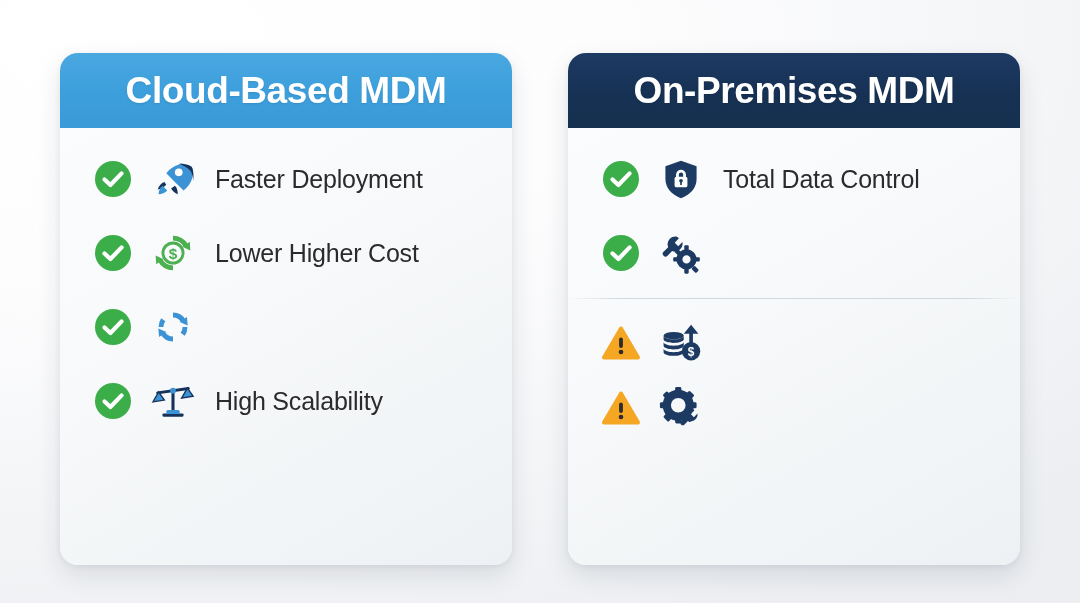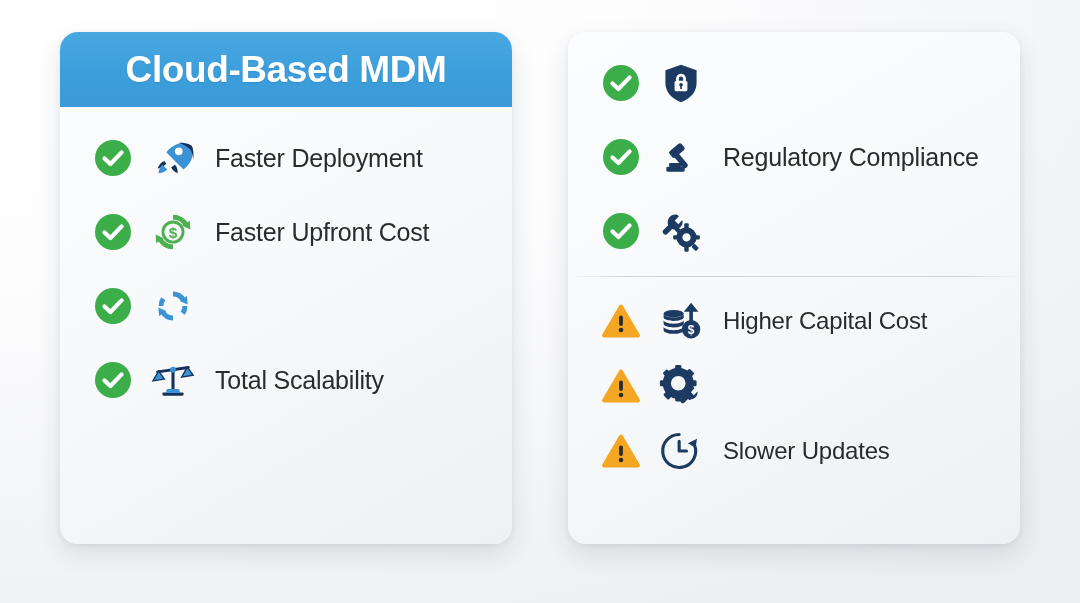--- a/index.html
+++ b/index.html
@@ -17,21 +17,21 @@
     position: relative;
   }
 
   .stage {
     position: absolute;
     inset: 0;
     display: flex;
     justify-content: center;
     align-items: flex-start;
     gap: 56px;
-    padding: 32px 60px 50px 60px;
+    padding: 53px 60px 50px 60px;
   }
 
   .card {
     width: 452px;
     height: 512px;
     border-radius: 18px;
     overflow: hidden;
     background: linear-gradient(150deg, #fbfdfe 0%, #f7f9fa 45%, #eef1f4 100%);
     box-shadow:
       0 10px 26px rgba(22, 34, 56, 0.11),
@@ -158,21 +158,21 @@
           <span class="feature-icon">
             <svg width="46" height="46" viewBox="0 0 48 48">
               <path d="M24 6a18 18 0 0 1 15.5 8.9l-4.3 2.5A13 13 0 0 0 24 11z" fill="#4caf50"></path>
               <path d="M41.5 12.2l.6 9.2-8.3-4z" fill="#4caf50"></path>
               <path d="M24 42A18 18 0 0 1 8.5 33.1l4.3-2.5A13 13 0 0 0 24 37z" fill="#4caf50"></path>
               <path d="M6.5 35.8l-.6-9.2 8.3 4z" fill="#4caf50"></path>
               <circle cx="24" cy="24" r="10.5" fill="none" stroke="#4caf50" stroke-width="3"></circle>
               <text x="24" y="30.5" font-family="Liberation Sans, sans-serif" font-size="16" font-weight="bold" fill="#4caf50" text-anchor="middle">$</text>
             </svg>
           </span>
-          <span class="row-label">Faster Upfront Cost</span>
+          <span class="row-label">Lower Higher Cost</span>
         </div>
 
         <div class="row">
           <span class="status">
             <svg width="40" height="40" viewBox="0 0 40 40">
               <circle cx="20" cy="20" r="18" fill="#3bae49"></circle>
               <path d="M11.5 20.4 L17.4 26 L28.6 14.4" fill="none" stroke="#fff" stroke-width="4.2" stroke-linecap="round" stroke-linejoin="round"></path>
             </svg>
           </span>
           <span class="feature-icon">
@@ -200,70 +200,53 @@
               <rect x="13" y="37" width="22" height="3.4" rx="1.2" fill="#17325a"></rect>
               <rect x="17" y="33.5" width="14" height="4" rx="1.6" fill="#3b92d4"></rect>
               <path d="M8 15.5 L40 11" stroke="#17325a" stroke-width="3" stroke-linecap="round"></path>
               <circle cx="24" cy="13.2" r="3" fill="#3b92d4"></circle>
               <path d="M3 25 L9 14.5 L15 23z" fill="#3b92d4"></path>
               <path d="M3 25 L9 14.5 L15 23z" fill="none" stroke="#17325a" stroke-width="1.4"></path>
               <path d="M33 21 L39 10.5 L45 19z" fill="#3b92d4"></path>
               <path d="M33 21 L39 10.5 L45 19z" fill="none" stroke="#17325a" stroke-width="1.4"></path>
             </svg>
           </span>
-          <span class="row-label">Total Scalability</span>
+          <span class="row-label">High Scalability</span>
         </div>
 
 
       </div>
     </div>
   </div>
 
   <div class="card">
+    <div class="card-header onprem">On-Premises MDM</div>
     <div class="card-body">
 
       <div class="group pros">
 
         <div class="row">
           <span class="status">
             <svg width="40" height="40" viewBox="0 0 40 40">
               <circle cx="20" cy="20" r="18" fill="#3bae49"></circle>
               <path d="M11.5 20.4 L17.4 26 L28.6 14.4" fill="none" stroke="#fff" stroke-width="4.2" stroke-linecap="round" stroke-linejoin="round"></path>
             </svg>
           </span>
           <span class="feature-icon">
             <svg width="44" height="44" viewBox="0 0 48 48">
               <path d="M24 4 L41 10 V24c0 10-7 17-17 21C14 41 7 34 7 24V10z" fill="#1d3a63"></path>
               <path d="M24 14a5.4 5.4 0 0 0-5.4 5.4V22h3v-2.6a2.4 2.4 0 0 1 4.8 0V22h3v-2.6A5.4 5.4 0 0 0 24 14z" fill="#fff"></path>
               <rect x="17" y="21.5" width="14" height="11.5" rx="2" fill="#fff"></rect>
               <circle cx="24" cy="26" r="2" fill="#1d3a63"></circle>
               <rect x="23.1" y="26" width="1.8" height="4.6" fill="#1d3a63"></rect>
             </svg>
           </span>
-        </div>
-
-        <div class="row">
-          <span class="status">
-            <svg width="40" height="40" viewBox="0 0 40 40">
-              <circle cx="20" cy="20" r="18" fill="#3bae49"></circle>
-              <path d="M11.5 20.4 L17.4 26 L28.6 14.4" fill="none" stroke="#fff" stroke-width="4.2" stroke-linecap="round" stroke-linejoin="round"></path>
-            </svg>
-          </span>
-          <span class="feature-icon">
-            <svg width="44" height="44" viewBox="0 0 48 48">
-              <g fill="#1d3a63">
-                <rect x="11" y="12.5" width="17" height="9" rx="2.4" transform="rotate(-40 19.5 17)"></rect>
-                <rect x="20" y="16" width="6.2" height="22" rx="2.6" transform="rotate(-40 23 27)"></rect>
-                <rect x="8" y="34.5" width="20" height="5.5" rx="1.6"></rect>
-                <rect x="11" y="30.5" width="14" height="4.4" rx="1.4"></rect>
-              </g>
-            </svg>
-          </span>
-          <span class="row-label">Regulatory Compliance</span>
-        </div>
+          <span class="row-label">Total Data Control</span>
+        </div>
+
 
         <div class="row">
           <span class="status">
             <svg width="40" height="40" viewBox="0 0 40 40">
               <circle cx="20" cy="20" r="18" fill="#3bae49"></circle>
               <path d="M11.5 20.4 L17.4 26 L28.6 14.4" fill="none" stroke="#fff" stroke-width="4.2" stroke-linecap="round" stroke-linejoin="round"></path>
             </svg>
           </span>
           <span class="feature-icon">
             <svg width="44" height="44" viewBox="0 0 48 48">
@@ -300,21 +283,20 @@
                 <ellipse cx="16" cy="16" rx="11" ry="4"></ellipse>
                 <path d="M5 16v4c0 2.2 4.9 4 11 4s11-1.8 11-4v-4c0 2.2-4.9 4-11 4S5 18.2 5 16z"></path>
                 <path d="M5 23v4c0 2.2 4.9 4 11 4s11-1.8 11-4v-4c0 2.2-4.9 4-11 4S5 25.2 5 23z"></path>
                 <path d="M5 30v4c0 2.2 4.9 4 11 4s11-1.8 11-4v-4c0 2.2-4.9 4-11 4S5 32.2 5 30z"></path>
                 <path d="M35 4 L43 14 H37 V24 H33 V14 H27z"></path>
                 <circle cx="35" cy="33" r="10"></circle>
               </g>
               <text x="35" y="38.5" font-family="Liberation Sans, sans-serif" font-size="13" font-weight="bold" fill="#ffffff" text-anchor="middle">$</text>
             </svg>
           </span>
-          <span class="row-label">Higher Capital Cost</span>
         </div>
 
         <div class="row">
           <span class="status">
             <svg width="40" height="40" viewBox="0 0 40 40">
               <path d="M20 5.5 L37 34.5 H3 Z" fill="#f5a623" stroke="#f5a623" stroke-width="4" stroke-linejoin="round"></path>
               <rect x="18.1" y="14.5" width="3.8" height="10.5" rx="1.9" fill="#2b2b2d"></rect>
               <circle cx="20" cy="29" r="2.3" fill="#2b2b2d"></circle>
             </svg>
           </span>
@@ -329,35 +311,18 @@
                 <rect x="5.6" y="6.6" width="6.8" height="8" rx="1.6" transform="rotate(-45 9 10.6)"></rect>
                 <rect x="29.6" y="30.6" width="6.8" height="8" rx="1.6" transform="rotate(-45 33 34.6)"></rect>
                 <rect x="29.6" y="6.6" width="8" height="6.8" rx="1.6" transform="rotate(45 33.6 10)"></rect>
                 <rect x="5.6" y="30.6" width="8" height="6.8" rx="1.6" transform="rotate(45 9.6 34)"></rect>
                 <path d="M28 16a7.5 7.5 0 0 0-8 10.2l-4.2 4.2a2.7 2.7 0 0 0 3.8 3.8l4.2-4.2A7.5 7.5 0 0 0 34 22l-4 4-3.4-3.4 4-4A7.4 7.4 0 0 0 28 16z" transform="translate(8 8)"></path>
               </g>
             </svg>
           </span>
         </div>
 
-        <div class="row">
-          <span class="status">
-            <svg width="40" height="40" viewBox="0 0 40 40">
-              <path d="M20 5.5 L37 34.5 H3 Z" fill="#f5a623" stroke="#f5a623" stroke-width="4" stroke-linejoin="round"></path>
-              <rect x="18.1" y="14.5" width="3.8" height="10.5" rx="1.9" fill="#2b2b2d"></rect>
-              <circle cx="20" cy="29" r="2.3" fill="#2b2b2d"></circle>
-            </svg>
-          </span>
-          <span class="feature-icon">
-            <svg width="44" height="44" viewBox="0 0 48 48">
-              <path d="M22 6a18 18 0 1 0 17 12" fill="none" stroke="#1d3a63" stroke-width="3.4" stroke-linecap="round"></path>
-              <path d="M41.5 10.5 L39.8 20.5 L31.5 15.5z" fill="#1d3a63"></path>
-              <path d="M22 13.5 V24 H30" fill="none" stroke="#1d3a63" stroke-width="3.4" stroke-linecap="round" stroke-linejoin="round"></path>
-            </svg>
-          </span>
-          <span class="row-label">Slower Updates</span>
-        </div>
 
       </div>
     </div>
   </div>
 
 </div>
 
 </body></html>

